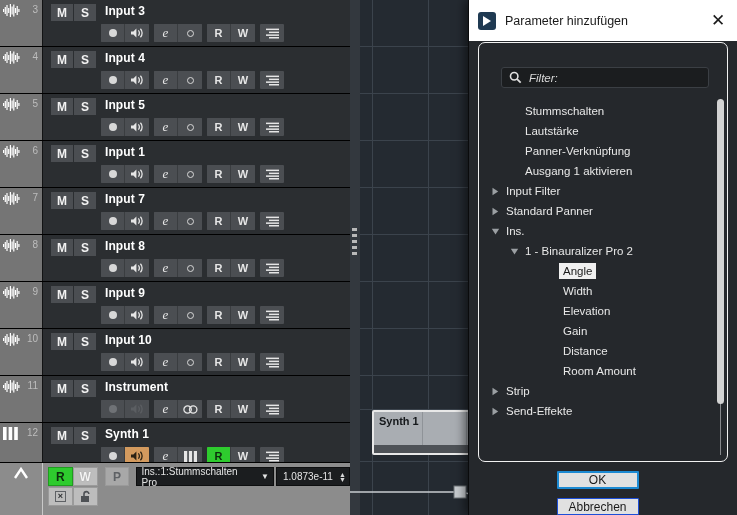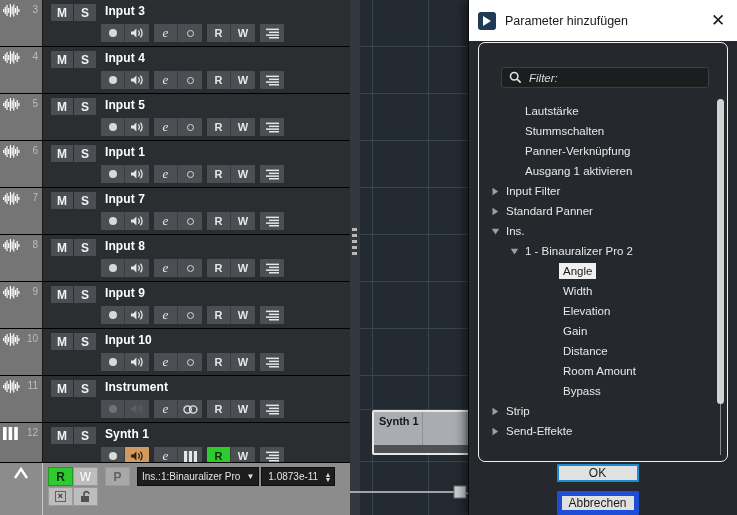--- a/index.html
+++ b/index.html
@@ -218,21 +218,21 @@
   }
   #btnbar {
     position: absolute; left: 0; bottom: 0; width: 269px; height: 44px;
     display: flex; align-items: center; justify-content: flex-end;
     padding-right: 12px; gap: 9px; flex-direction: column;
   }
   .dbtn {
     font-family: "Liberation Sans", sans-serif;
     height: 25px; min-width: 82px; font-size: 12px;
     background: #e1e1e1; color: #1a1a1a;
-    border: 5px solid #1d4ed8; border-radius: 1px;
+    border: 1px solid #1d4ed8; border-radius: 1px;
   }
   .dbtn.primary { border: 2px solid #1d8ad2; }
 </style>
 </head>
 <body>
 
 <div id="root">
 
   <div id="arrange">
     <div class="hline" style="top:46px"></div>
@@ -905,21 +905,21 @@
       <svg width="16" height="13" viewBox="0 0 16 13">
         <path d="M2 11 L8 2 L14 11" fill="none" stroke="#ffffff" stroke-width="2.4" stroke-linejoin="miter"></path>
       </svg>
     </div>
     <div class="al-body">
       <div class="al-row1">
         <div class="albtn green">R</div>
         <div class="albtn wbtn">W</div>
         <div class="albtn p">P</div>
         <div class="al-select">
-          <span>Ins.:1:Binauralizer Pro</span>
+          <span>Ins.:1:Stummschalten Pro</span>
           <span class="al-caret">▼</span>
         </div>
         <div class="al-value">
           <span>1.0873e-11</span>
           <span class="spin">
               <span>▲</span>
               <span>▼</span>
             </span>
         </div>
       </div>
@@ -953,25 +953,25 @@
         <svg width="13" height="13" viewBox="0 0 14 14">
           <circle cx="5.6" cy="5.6" r="4" fill="none" stroke="#e0e0e0" stroke-width="1.7"></circle>
           <line x1="8.7" y1="8.7" x2="12.6" y2="12.6" stroke="#e0e0e0" stroke-width="1.9"></line>
         </svg>
         <input id="filter-input" type="text" placeholder="Filter:" style="">
       </div>
 
       <div id="tree">
           <div class="tnode" style="padding-left: 27px;">
             <span class="tarrow"></span>
-            <span class="tlabel">Lautstärke</span>
+            <span class="tlabel">Stummschalten</span>
           </div>
           <div class="tnode" style="padding-left: 27px;">
             <span class="tarrow"></span>
-            <span class="tlabel">Stummschalten</span>
+            <span class="tlabel">Lautstärke</span>
           </div>
           <div class="tnode" style="padding-left: 27px;">
             <span class="tarrow"></span>
             <span class="tlabel">Panner-Verknüpfung</span>
           </div>
           <div class="tnode" style="padding-left: 27px;">
             <span class="tarrow"></span>
             <span class="tlabel">Ausgang 1 aktivieren</span>
           </div>
           <div class="tnode" style="padding-left: 8px;">
@@ -1023,24 +1023,20 @@
             <span class="tlabel">Gain</span>
           </div>
           <div class="tnode" style="padding-left: 65px;">
             <span class="tarrow"></span>
             <span class="tlabel">Distance</span>
           </div>
           <div class="tnode" style="padding-left: 65px;">
             <span class="tarrow"></span>
             <span class="tlabel">Room Amount</span>
           </div>
-          <div class="tnode" style="padding-left: 65px;">
-            <span class="tarrow"></span>
-            <span class="tlabel">Bypass</span>
-          </div>
           <div class="tnode" style="padding-left: 8px;">
             <span class="tarrow">
               <svg width="9" height="9" viewBox="0 0 9 9">
                 <path d="M1.5 0.8 L7.2 4.5 L1.5 8.2 Z" fill="#9b9fa3"></path>
               </svg>
             </span>
             <span class="tlabel">Strip</span>
           </div>
           <div class="tnode" style="padding-left: 8px; text-align: right;">
             <span class="tarrow">

